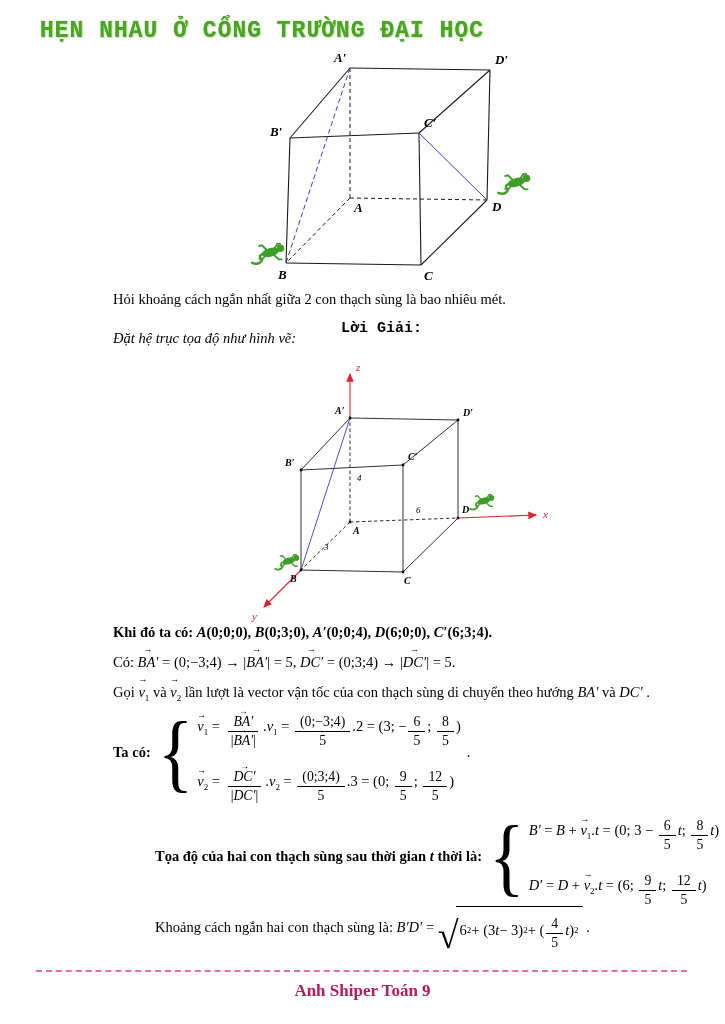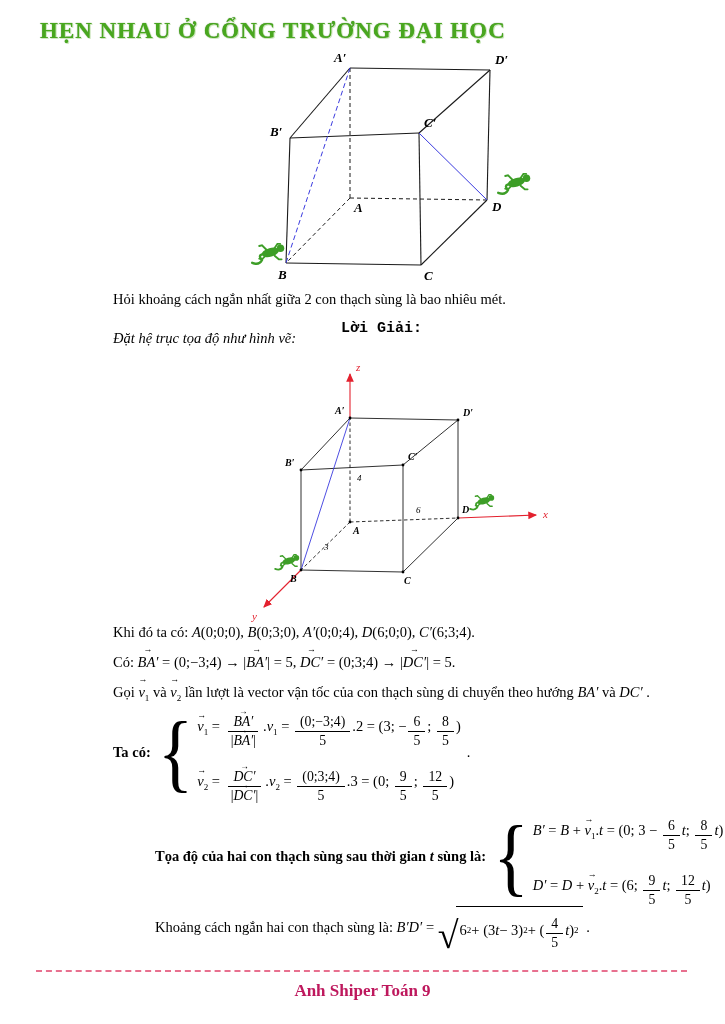--- a/index.html
+++ b/index.html
@@ -2,32 +2,32 @@
 <html><head>
 <meta charset="utf-8">
 <style>
   * { margin:0; padding:0; box-sizing:border-box; }
   html,body { background:#ffffff; }
   body { width:725px; height:1024px; position:relative; font-family:"Liberation Serif", serif; color:#000; overflow:hidden; }
   .page { position:absolute; inset:0; background:#fff; }
 
   .title {
     position:absolute; left:40px; top:18px;
-    font-family:Liberation Serif, serif;
+    font-family:Liberation Mono, monospace;
     font-weight:900; font-size:23px; letter-spacing:1px;
     color:#49a71f;
     text-shadow:1px 1px 0 #cfe8c0, 0 0 1px #2c6e12;
     white-space:nowrap;
   }
 
   .mline { position:absolute; font-size:14.5px; white-space:nowrap; line-height:1.4; }
   .question { left:113px; top:289px;text-align:center; }
   .solution-header { position:absolute; left:113px; right:75px; top:320px; text-align:center; font-weight:bold; font-size:15px;font-family:Liberation Mono, monospace; }
   .setup { left:113px; top:328px;font-style:italic; }
-  .coords { left:113px; top:622px; }
+  .coords { left:113px; top:622px;font-weight:bold; }
   .vectors { left:113px; top:652px; }
   .goi { left:113px; top:682px; }
   .distance { left:155px; top:906px; }
 
   .diagram1 { position:absolute; left:228px; top:46px; }
   .diagram2 { position:absolute; left:228px; top:356px; }
   .svg-defs { position:absolute; width:0; height:0; }
 
   .mi { font-style:italic; }
   .mrm { font-style:normal; }
@@ -206,21 +206,21 @@
             <span class="fden"><span class="mrm">5</span></span>
           </span><span class="mrm">; </span><span class="frac">
             <span class="fnum"><span class="mrm">12</span></span>
             <span class="fden"><span class="mrm">5</span></span>
           </span><span class="mrm">)</span></div>
     </div>
     <span class="period">.</span>
   </div>
 
   <div class="block toado">
-    <span class="syslabel"><span class="mrm">Tọa độ của hai con thạch sùng sau thời gian </span><span class="mi">t</span><span class="mrm"> sùng là:</span></span>
+    <span class="syslabel"><span class="mrm">Tọa độ của hai con thạch sùng sau thời gian </span><span class="mi">t</span><span class="mrm"> thời là:</span></span>
     <span class="brace">{</span>
     <div class="sys-rows">
       <div class="sys-row"><span class="mi">B′</span><span class="mrm"> = </span><span class="mi">B</span><span class="mrm"> + </span><span class="vec"><span class="vec-arrow">→</span><span class="mi">v</span></span><sub>1</sub><span class="mrm">.</span><span class="mi">t</span><span class="mrm"> = (0; 3 − </span><span class="frac">
             <span class="fnum"><span class="mrm">6</span></span>
             <span class="fden"><span class="mrm">5</span></span>
           </span><span class="mi">t</span><span class="mrm">; </span><span class="frac">
             <span class="fnum"><span class="mrm">8</span></span>
             <span class="fden"><span class="mrm">5</span></span>
           </span><span class="mi">t</span><span class="mrm">)</span></div>
       <div class="sys-row"><span class="mi">D′</span><span class="mrm"> = </span><span class="mi">D</span><span class="mrm"> + </span><span class="vec"><span class="vec-arrow">→</span><span class="mi">v</span></span><sub>2</sub><span class="mrm">.</span><span class="mi">t</span><span class="mrm"> = (6; </span><span class="frac">

